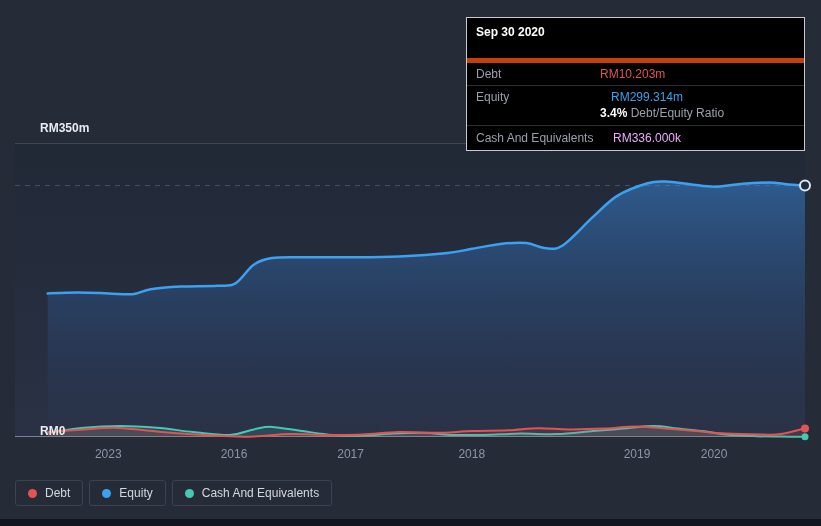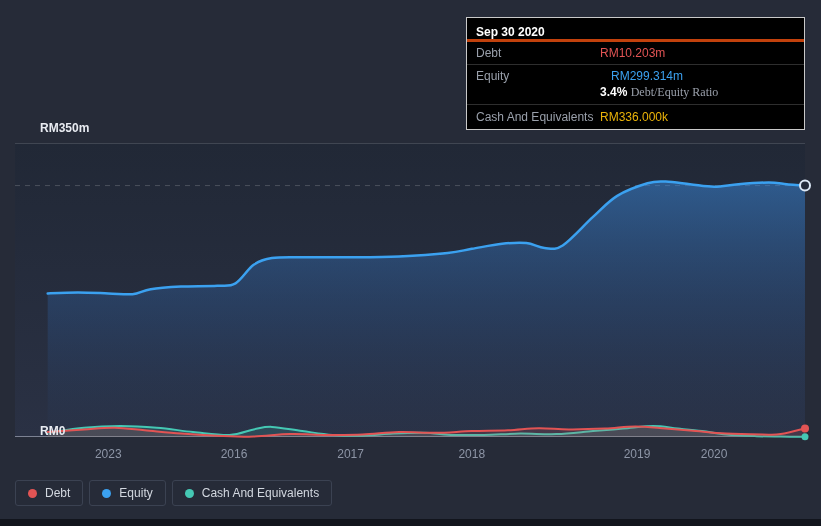--- a/index.html
+++ b/index.html
@@ -12,29 +12,29 @@
 
   .axis-label { position:absolute; color:#e8ebf1; font-size:12px; font-weight:700; z-index:3;padding-left:16px; }
   .y-max { left:24px; top:121px; }
   .y-min { left:24px; top:424px; }
 
   .x-axis { position:absolute; left:15px; top:447px; width:790px; height:16px; }
   .x-tick { position:absolute; top:0; transform:translateX(-50%); color:#8d95a6; font-size:12px; }
 
   .tooltip { position:absolute; left:466px; top:17px; width:339px; background:#000;
              border:1px solid #c9c9c9; z-index:5; font-size:12px; }
-  .tt-header { padding:7px 9px 0; color:#ffffff; font-weight:700; border-bottom:3px solid #c2410c; }
+  .tt-header { padding:7px 9px 19px; color:#ffffff; font-weight:700; border-bottom:5px solid #c2410c; }
   .tt-row { display:grid; grid-template-columns:124px 1fr; padding:3px 9px; align-items:center; line-height:14px; }
   .tt-label { color:#9aa0ab; }
   .row-debt { border-bottom:1px solid #2e2e2e; padding-top:4px; padding-bottom:4px; }
   .row-equity { padding-top:4px; padding-bottom:2px; }
   .row-ratio { border-bottom:1px solid #2e2e2e; padding-top:0; padding-bottom:5px; }
   .row-cash { padding-top:5px; padding-bottom:5px; }
   .ratio-bold { color:#ffffff; font-weight:700; }
-  .muted { color:#9aa0ab;font-family:Liberation Serif, serif; }
+  .muted { color:#9aa0ab; }
 
   .legend { position:absolute; left:15px; top:480px; display:flex; gap:6px; }
   .legend-item { display:flex; align-items:center; gap:8px; border:1px solid #3b4252; border-radius:3px;
                  padding:0 12px; height:26px; color:#d3d8e0; font-size:12px; background:#262b38; cursor:pointer; }
   .dot { width:9px; height:9px; border-radius:50%; flex:0 0 auto; }
 
   .footer-strip { position:absolute; left:0; bottom:0; width:821px; height:7px; background:#12151d; }
 </style>
 </head>
 <body>
@@ -53,21 +53,21 @@
     </div>
     <div class="tt-row row-ratio">
       <span class="tt-label"></span>
       <span class="tt-value">
         <span class="ratio-bold">3.4%</span>
         <span class="muted">Debt/Equity Ratio</span>
       </span>
     </div>
     <div class="tt-row row-cash">
       <span class="tt-label">Cash And Equivalents</span>
-      <span class="tt-value" style="color: #eab308;">RM336.000k</span>
+      <span class="tt-value" style="color: #f0abfc; margin-left: 13px;">RM336.000k</span>
     </div>
   </div>
 
   <div class="axis-label y-max">RM350m</div>
 
   <div class="plot-wrap">
     <svg id="plot-svg" width="790" height="294" viewBox="0 0 790 294">
         <defs>
           <linearGradient id="bgGrad" x1="0" y1="0" x2="0" y2="1">
             <stop offset="0%" stop-color="#212836"></stop>

